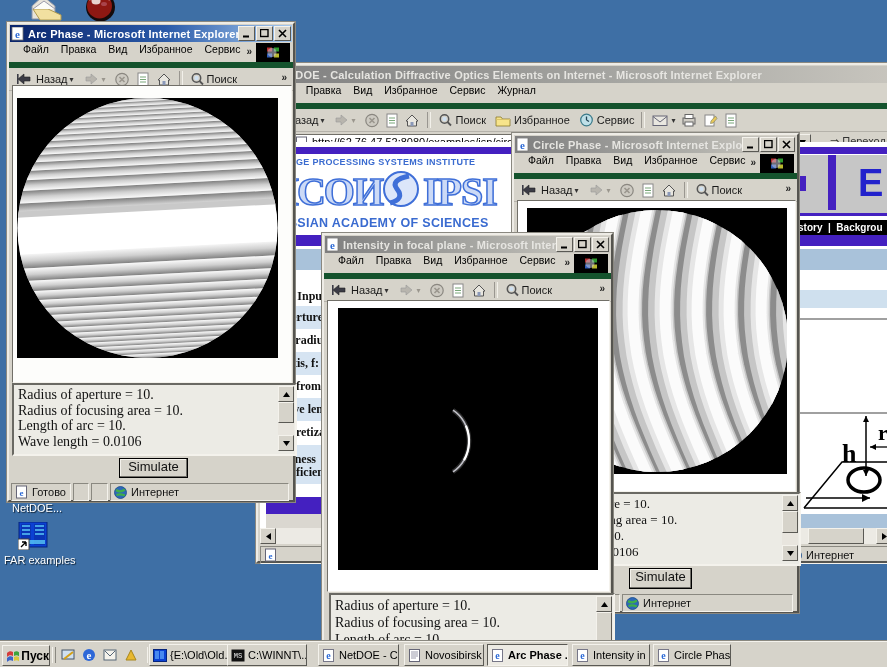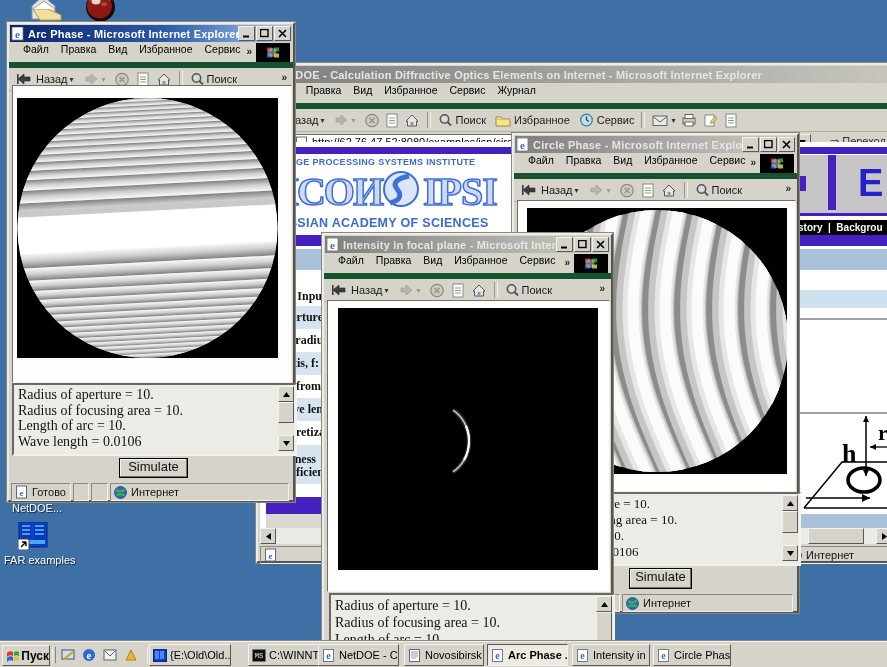--- a/index.html
+++ b/index.html
@@ -785,21 +785,21 @@
         <path d="M2,12 L7,2 L12,12 Z" fill="#e8b830" stroke="#a8861a"></path>
       </svg></div>
     <div style="position:absolute;left:147px;top:5px;width:2px;height:16px;border-left:1px solid #f4f2ec;border-right:1px solid #8a8880"></div>
     <div class="tsk" style="left:149px;width:80px;"><span style="margin:0 3px;display:inline-flex">
         <svg width="14" height="13">
           <rect width="13" height="12" x="0.5" y="0.5" fill="#0b41d3" stroke="#06247c"></rect>
           <rect x="2" y="2" width="4" height="8" fill="#4888f0"></rect>
           <rect x="7" y="2" width="4" height="8" fill="#4888f0"></rect>
         </svg>
       </span>{E:\Old\Old...</div>
-    <div class="tsk" style="left:248px;width:78px;"><span style="margin:0 3px;display:inline-flex">
+    <div class="tsk" style="left:227px;width:78px;"><span style="margin:0 3px;display:inline-flex">
         <svg width="14" height="13">
           <rect width="13" height="12" x="0.5" y="0.5" fill="#111"></rect>
           <text x="7" y="9" text-anchor="middle" font-size="7" fill="#e8e8e8" font-family="Liberation Mono">MS</text>
         </svg>
       </span>C:\WINNT\...</div>
     <div class="tsk" style="left:318px;width:79px;"><span style="margin:0 3px;display:inline-flex">
         <svg width="14" height="13">
           <rect x="1.5" y="0.5" width="10" height="12" fill="#fff" stroke="#778"></rect>
           <text x="6.5" y="10" text-anchor="middle" font-family="Liberation Serif" font-size="10" font-weight="bold" fill="#2e6bd6">e</text>
         </svg>

